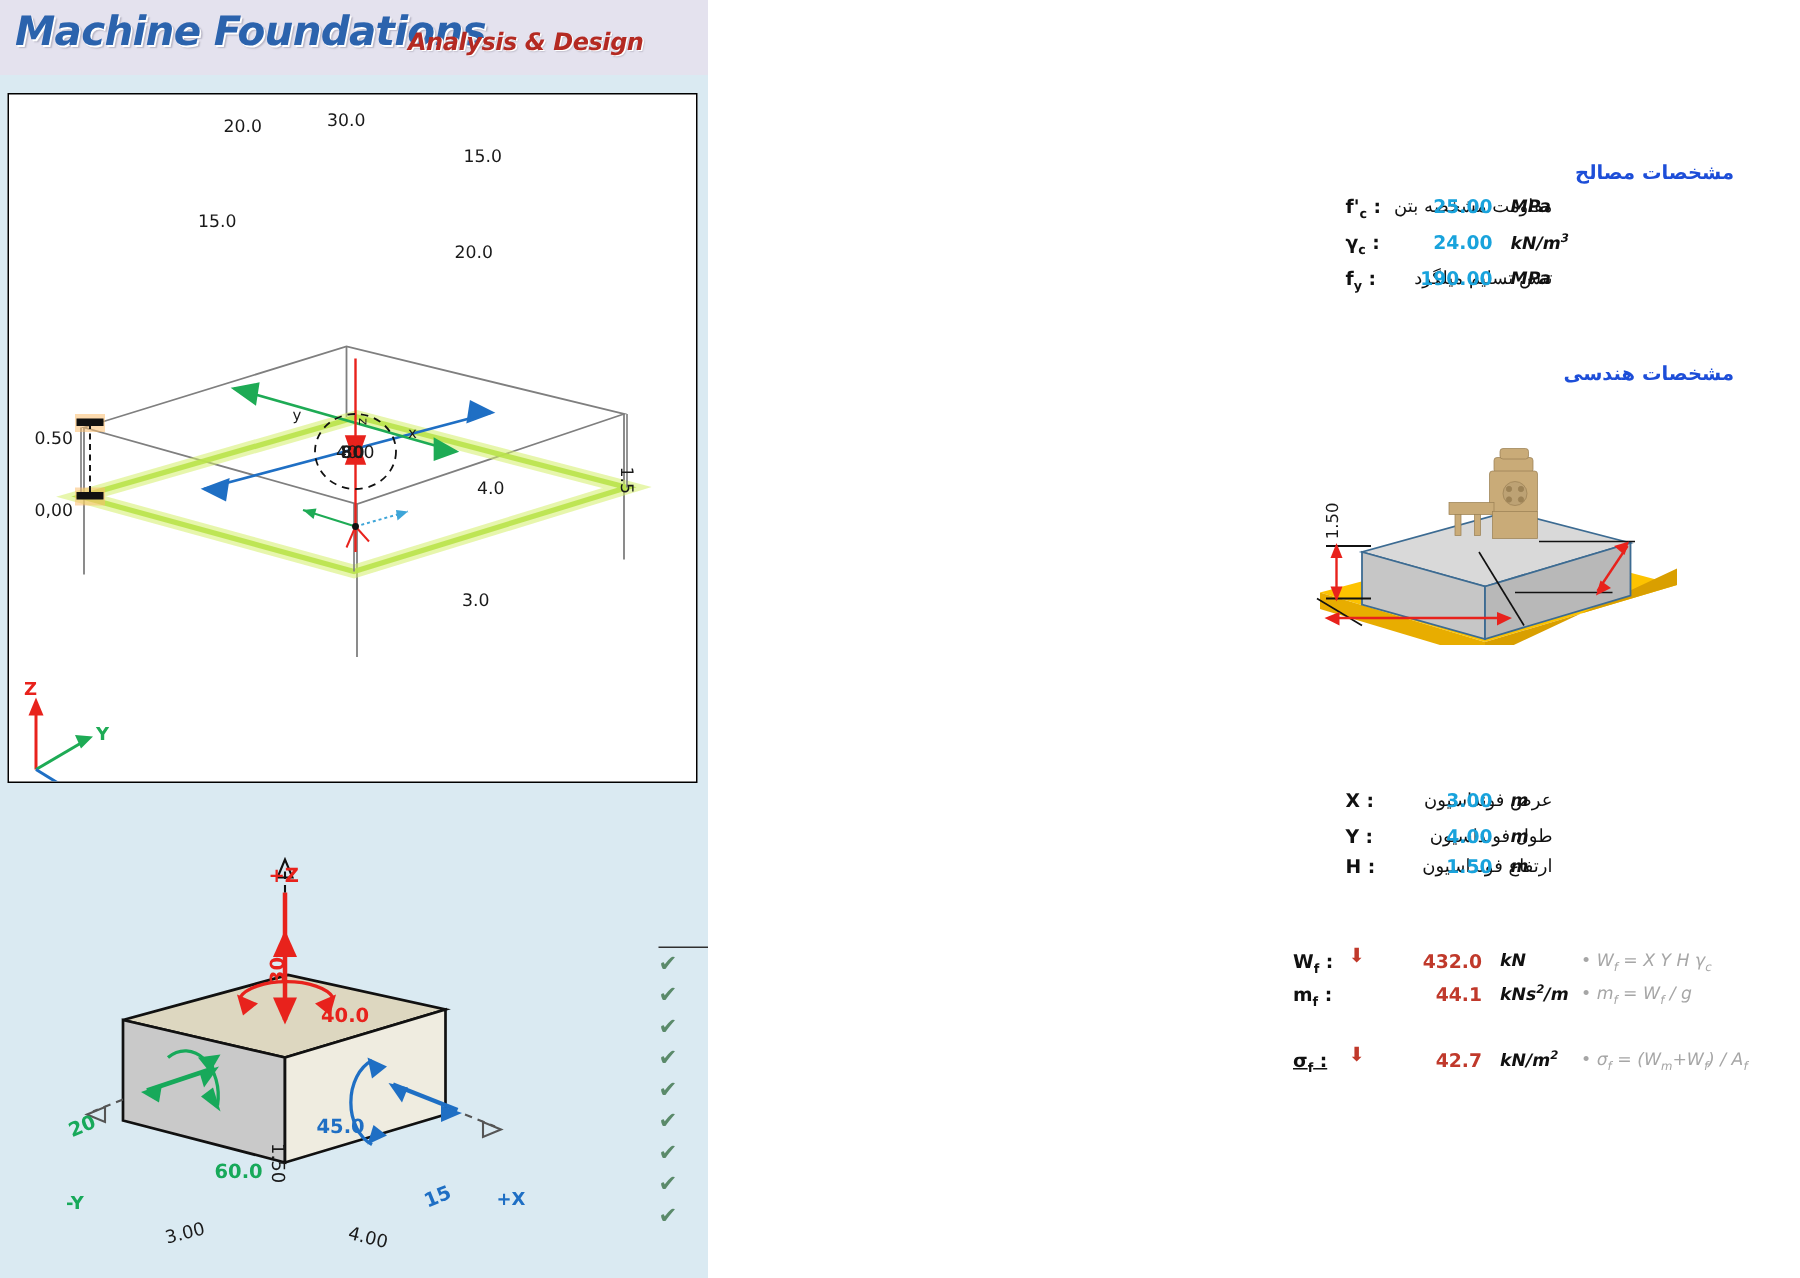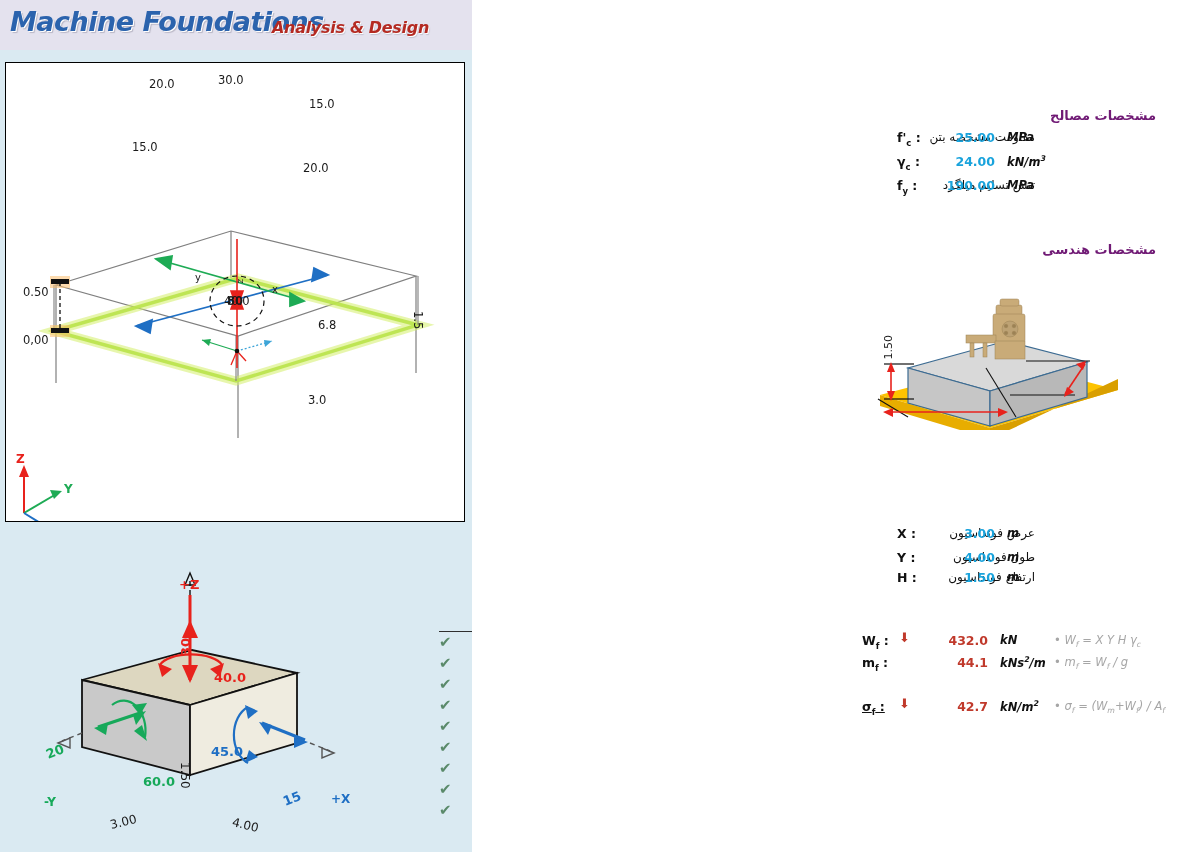--- a/index.html
+++ b/index.html
@@ -95,21 +95,21 @@
     color:#1a1a1a;direction:rtl;padding-bottom:2px;
     border-bottom:1px solid #2f2f2f;width:238px;margin-left:4px;
   }
   .crow{position:relative;height:21px;width:243px;border-right:1px solid #8a8a8a;}
   .ctick{position:absolute;left:4px;top:3px;font-size:15px;color:#5a8a6a;font-weight:bold;line-height:1;}
   .cval{position:absolute;left:24px;top:3px;width:50px;text-align:right;font-size:12px;color:#111;}
   .cexp{position:absolute;right:5px;top:3px;font-size:11.5px;color:#111;white-space:nowrap;}
   
   #rightpanel{position:absolute;left:472px;top:0;width:728px;height:852px;background:#fff;}
   .sec-head{
-    position:absolute;font-size:13px;font-weight:bold;color:#701a75;direction:rtl;
+    position:absolute;font-size:13px;font-weight:bold;color:#1d4ed8;direction:rtl;
     right:0px;text-align:right;
   }
   .prow{position:absolute;height:18px;}
   .plabel{position:absolute;font-size:12px;color:#111;direction:rtl;text-align:right;white-space:nowrap;}
   .psym{position:absolute;font-size:12.5px;font-weight:bold;color:#111;white-space:nowrap;}
   .pval{position:absolute;font-size:12.5px;font-weight:bold;color:#19a3dc;text-align:right;white-space:nowrap;}
   .punit{position:absolute;font-size:11.5px;font-style:italic;font-weight:bold;color:#111;white-space:nowrap;}
   .rval{color:#c0392b;}
   .rform{position:absolute;font-size:11.5px;font-style:italic;color:#a6a6a6;white-space:nowrap;}
   .darrow{color:#c0392b;font-size:13px;}
@@ -198,21 +198,21 @@
       <text x="50" y="476" font-size="12" font-weight="bold" fill="#1f6fc4" font-family="DejaVu Sans, sans-serif">X</text>
     </svg>
 
     <div class="wf-label" style="left:143px;top:14px;">20.0</div>
     <div class="wf-label" style="left:212px;top:10px;">30.0</div>
     <div class="wf-label" style="left:303px;top:34px;">15.0</div>
     <div class="wf-label" style="left:126px;top:77px;">15.0</div>
     <div class="wf-label" style="left:297px;top:98px;">20.0</div>
     <div class="wf-label" style="left:218px;top:231px;">40.0</div>
     <div class="wf-label" style="left:221px;top:231px;font-weight:bold;">80</div>
-    <div class="wf-label" style="left:312px;top:255px;">6.8</div>
+    <div class="wf-label" style="left:312px;top:255px;">4.0</div>
     <div class="wf-label" style="left:302px;top:330px;">3.0</div>
     <div class="wf-label" style="left:405px;top:248px;writing-mode:vertical-rl;">1.5</div>
     <div class="wf-label" style="left:17px;top:222px;">0.50</div>
     <div class="wf-label" style="left:17px;top:270px;">0,00</div>
     <div class="wf-label" style="left:189px;top:209px;font-size:10px;">y</div>
     <div class="wf-label" style="left:266px;top:221px;font-size:10px;">x</div>
     <div class="wf-label" style="left:233px;top:213px;font-size:9px;transform:rotate(90deg);">z</div>
   </div>
 
   <div class="btn-hl" style="top:95px;"></div>

